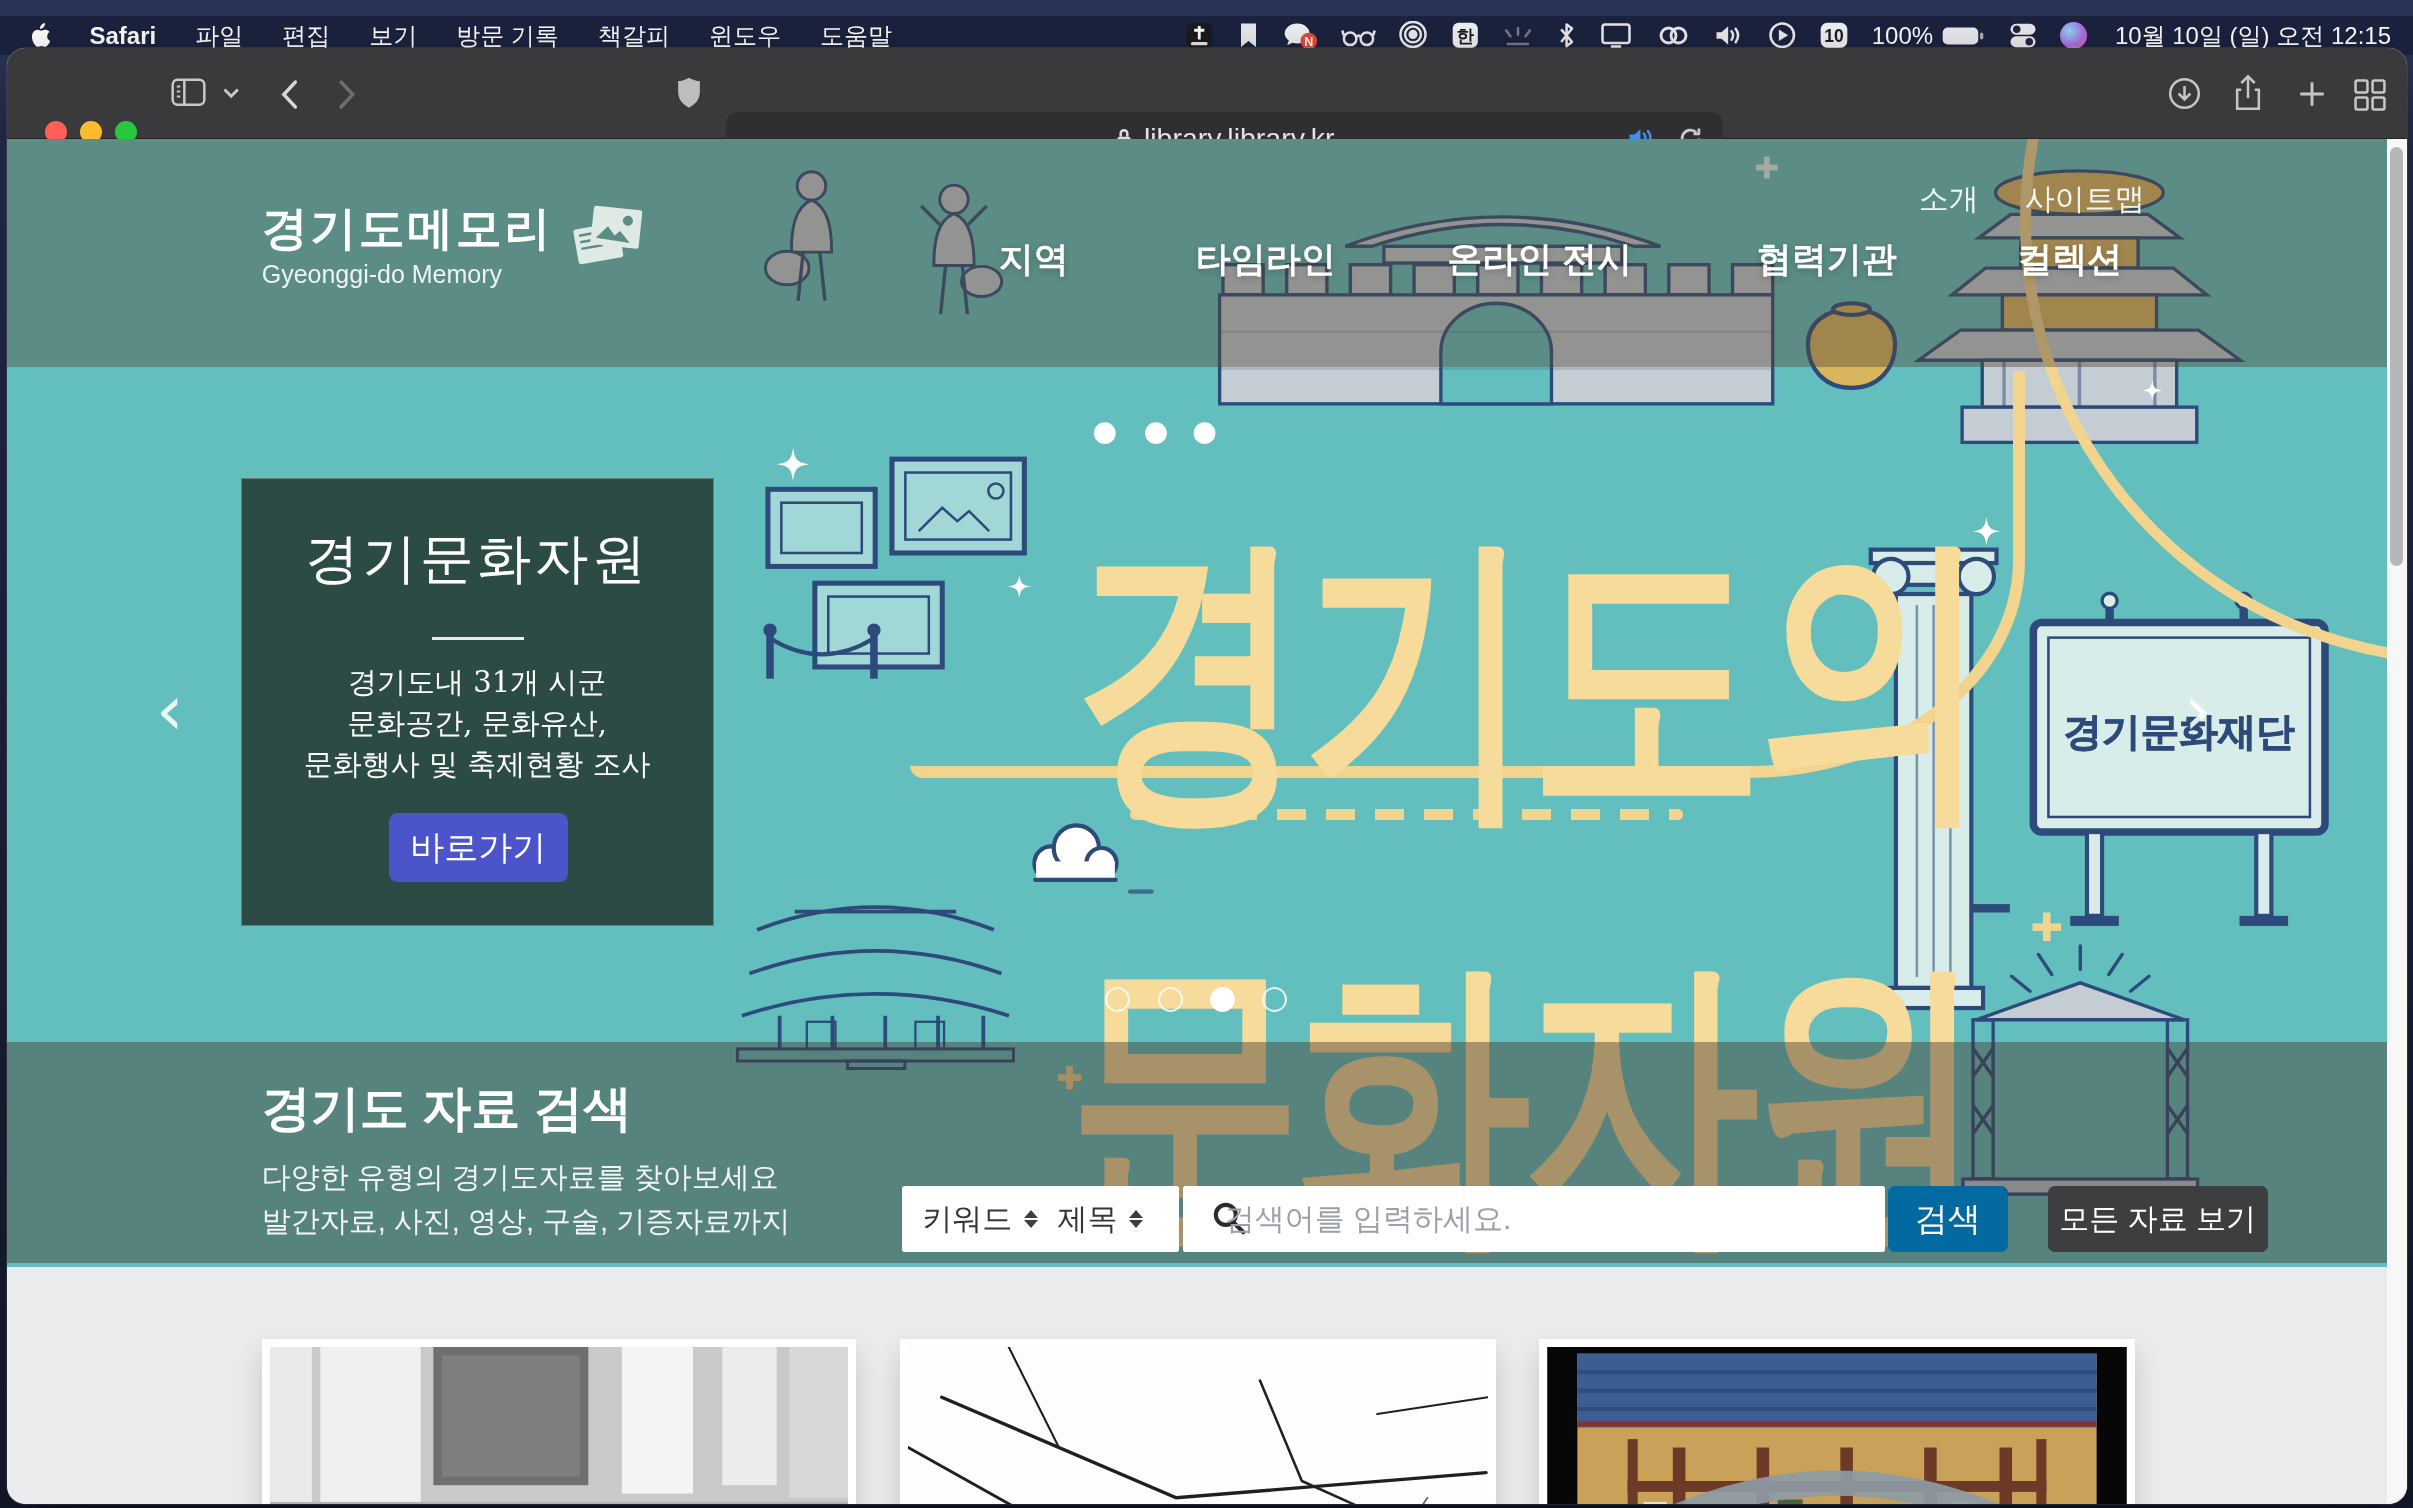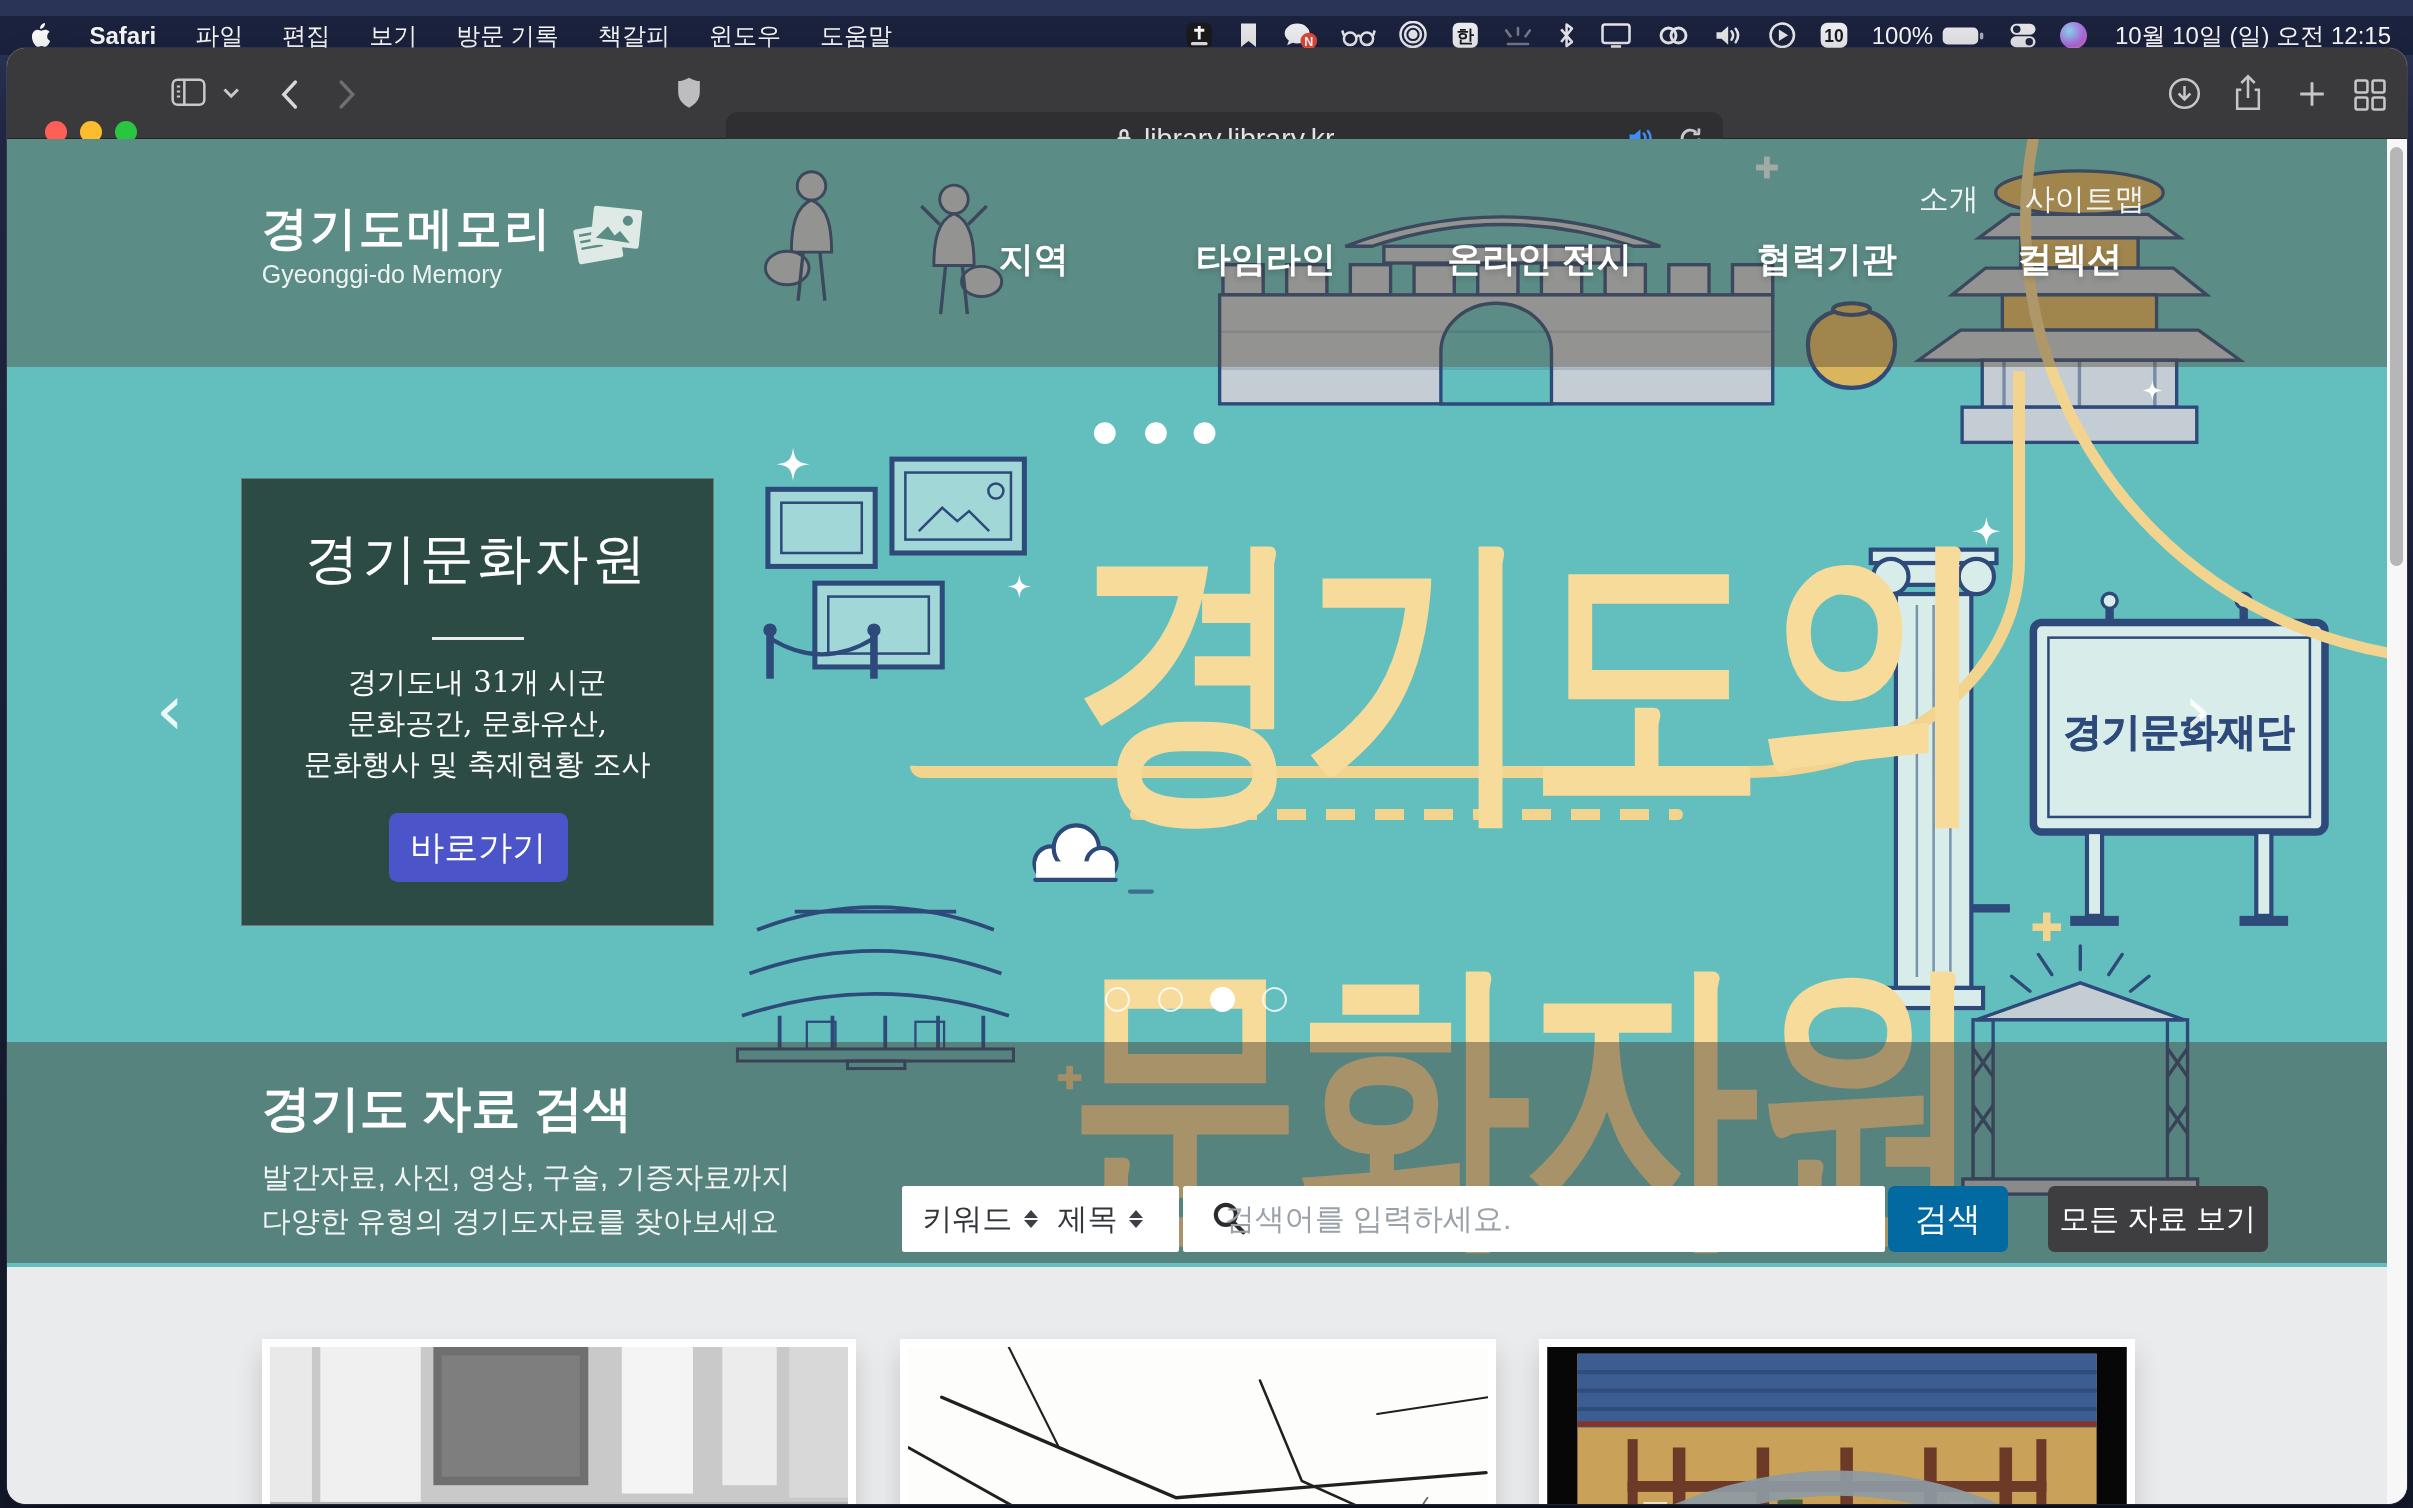--- a/index.html
+++ b/index.html
@@ -509,22 +509,22 @@
 
       <span class="arrow" style="left:149px">‹</span>
       <span class="arrow" style="left:2177px">›</span>
       <span class="dot" style="left:1098px"></span>
       <span class="dot" style="left:1151px"></span>
       <span class="dot active" style="left:1203px"></span>
       <span class="dot" style="left:1255px"></span>
 
       <div class="s-title">경기도 자료 검색</div>
       <div class="s-sub">
+        <div>다양한 유형의 경기도자료를 찾아보세요</div>
         <div>발간자료, 사진, 영상, 구술, 기증자료까지</div>
-        <div>다양한 유형의 경기도자료를 찾아보세요</div>
       </div>
 
       <div class="selwrap">
         <div class="sel">
           <span>키워드</span>
           <span class="updown">
               <span class="tri-up"></span>
               <span class="tri-dn"></span>
             </span>
         </div>

